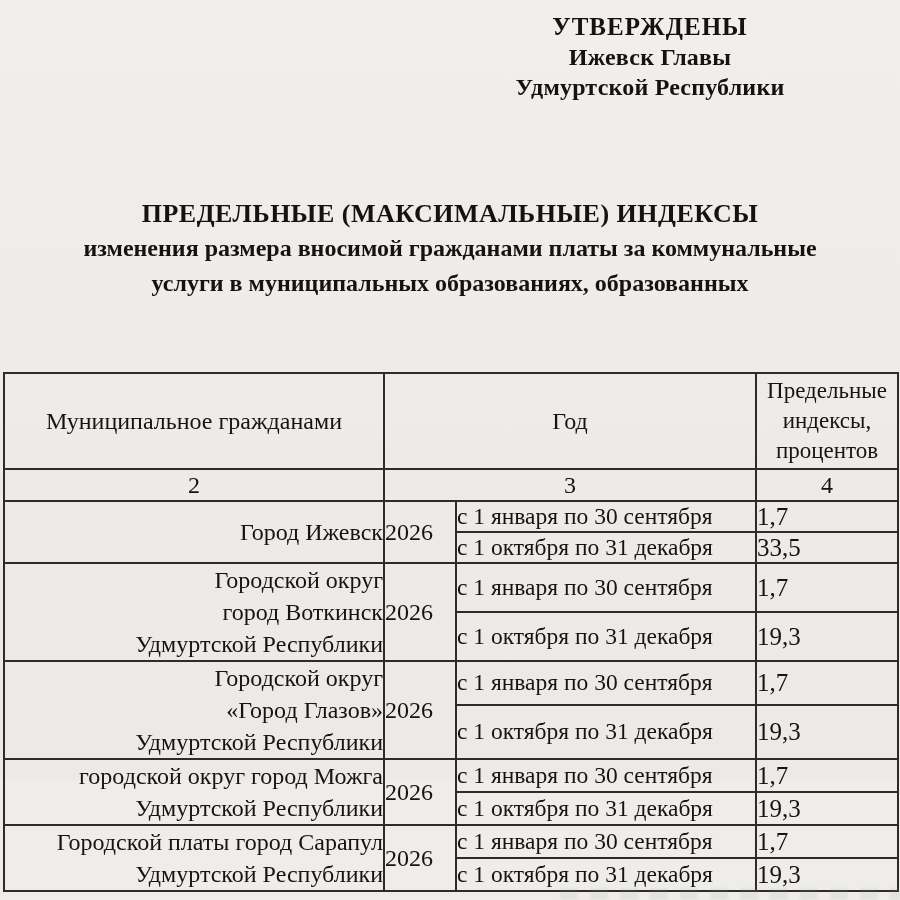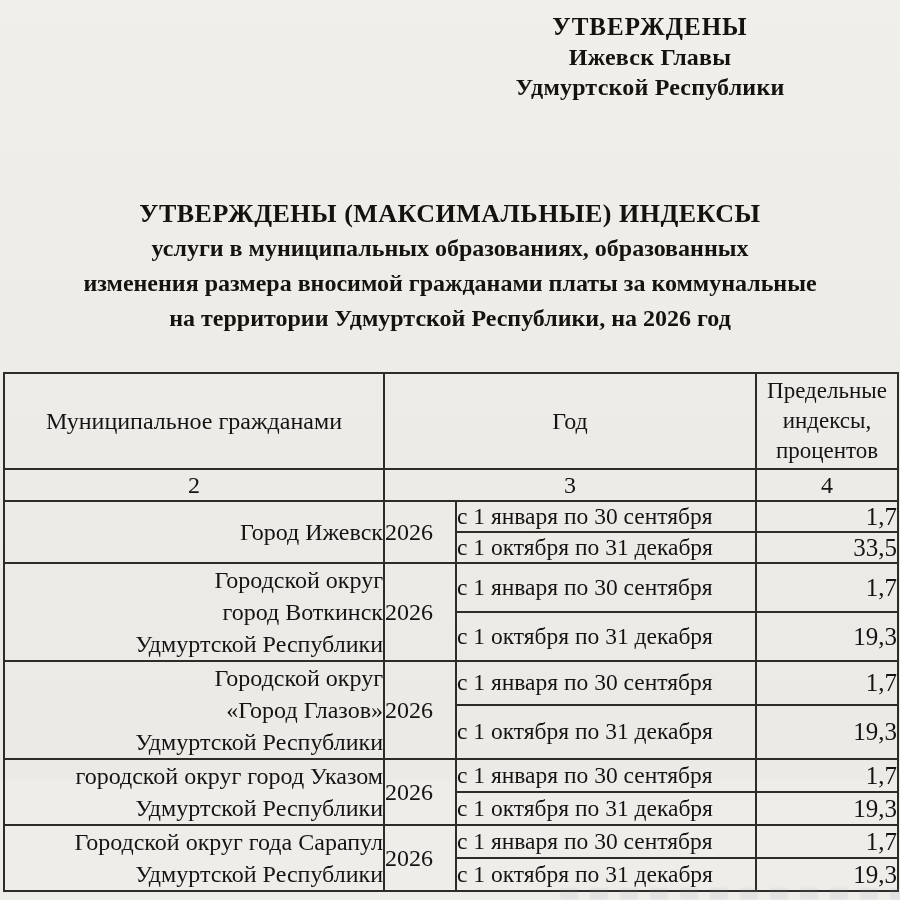--- a/index.html
+++ b/index.html
@@ -86,21 +86,21 @@
     vertical-align: middle;
   }
   td.period {
     text-align: left;
     vertical-align: middle;
     padding-left: 7px;
     white-space: nowrap;
     font-size: 23.5px;
   }
   td.val {
-    text-align: right;
+    text-align: left;
     vertical-align: middle;
     font-size: 25px;
   }
   tr.h33 td { height: 29px; }
   tr.h50 td { height: 46px; }
   tr.h42 td { height: 38px; }
   tr.h52 td { height: 48px; }
   tr.h35 td { height: 31px; }
   
   .scan-smudge {
@@ -119,24 +119,23 @@
 
 <div class="page">
 
   <div class="approval">
     <div class="line1">УТВЕРЖДЕНЫ</div>
     <div>Ижевск Главы</div>
     <div>Удмуртской Республики</div>
   </div>
 
   <div class="doc-title">
-    <div class="t1">УТВЕРЖДЕНЫ (МАКСИМАЛЬНЫЕ) ИНДЕКСЫ</div>
+    <div class="t1">ПРЕДЕЛЬНЫЕ (МАКСИМАЛЬНЫЕ) ИНДЕКСЫ</div>
+    <div>изменения размера вносимой гражданами платы за коммунальные</div>
     <div>услуги в муниципальных образованиях, образованных</div>
-    <div>изменения размера вносимой гражданами платы за коммунальные</div>
-    <div>на территории Удмуртской Республики, на 2026 год</div>
   </div>
 
   <table class="idx">
     <colgroup>
       <col style="width:380px">
       <col style="width:72px">
       <col style="width:300px">
       <col style="width:142px">
     </colgroup>
     <tbody>
@@ -184,33 +183,33 @@
         <td class="year" rowspan="2">2026</td>
         <td class="period">с 1 января по 30 сентября</td>
         <td class="val">1,7</td>
       </tr>
       <tr class="h52">
         <td class="period">с 1 октября по 31 декабря</td>
         <td class="val">19,3</td>
       </tr>
 
       <tr class="h35">
-        <td class="muni" rowspan="2">городской округ город Указом
+        <td class="muni" rowspan="2">городской округ город Можга
 Удмуртской Республики</td>
         <td class="year" rowspan="2">2026</td>
         <td class="period">с 1 января по 30 сентября</td>
         <td class="val">1,7</td>
       </tr>
       <tr class="h35">
         <td class="period">с 1 октября по 31 декабря</td>
         <td class="val">19,3</td>
       </tr>
 
       <tr class="h33">
-        <td class="muni" rowspan="2">Городской округ года Сарапул
+        <td class="muni" rowspan="2">Городской платы город Сарапул
 Удмуртской Республики</td>
         <td class="year" rowspan="2">2026</td>
         <td class="period">с 1 января по 30 сентября</td>
         <td class="val">1,7</td>
       </tr>
       <tr class="h33">
         <td class="period">с 1 октября по 31 декабря</td>
         <td class="val">19,3</td>
       </tr>
     </tbody>

